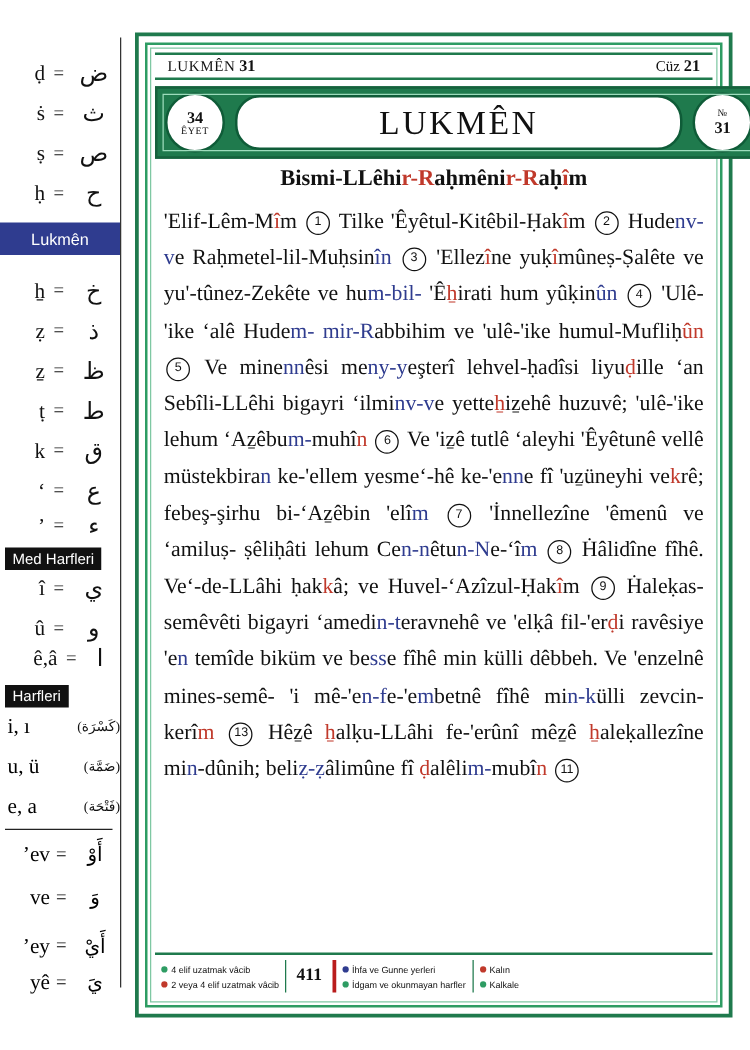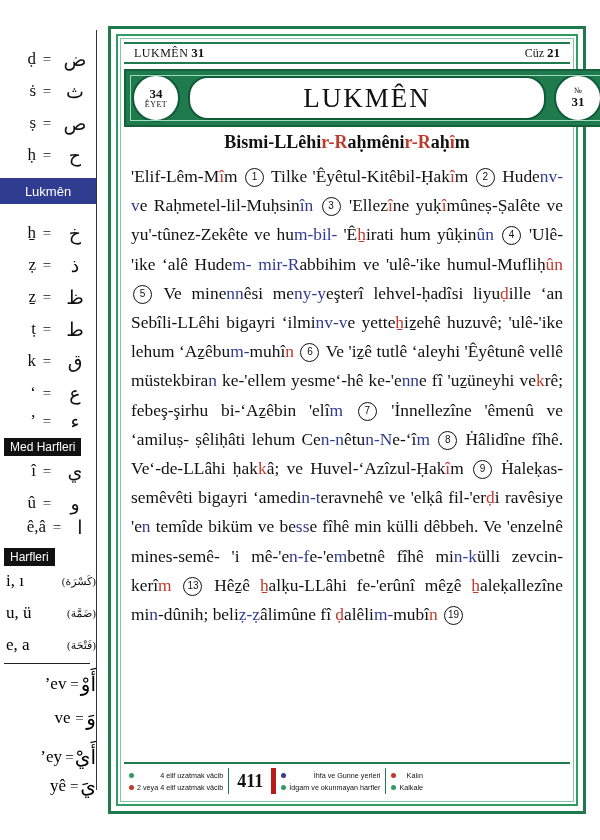--- a/index.html
+++ b/index.html
@@ -112,31 +112,30 @@
     width: 96px;
     height: 32px;
     display: flex;
     align-items: center;
     font-size: 17px;
   }
   .ev-row .lat {
     width: 40px;
     text-align: right;
     padding-right: 2px;
-    margin-left: 31px;
   }
   .ev-row .eq {
     width: 14px;
     text-align: center;
     font-size: 15px;
   }
   .ev-row .ar {
     flex: 1;
     text-align: center;
-    font-size: 20px;
+    font-size: 16px;
   }
 
   
   .page-frame {
     position: absolute;
     left: 108px; top: 26px;
     width: 478px;
     height: 788px;
     border: 3px solid #1f7a4d;
     background: #ffffff;
@@ -280,30 +279,30 @@
     color: #111;
   }
   .fcol {
     padding: 0 5px;
     display: flex;
     flex-direction: column;
     justify-content: center;
     height: 26px;
   }
   .fcol.b { border-right: 1px solid #1f7a4d; }
-  .fitem { display: flex; align-items: center; height: 12px; justify-content: space-between; }
+  .fitem { display: flex; align-items: center; height: 12px; }
   .dot {
     width: 5px; height: 5px;
     border-radius: 50%;
     margin-right: 3px;
     flex: 0 0 auto;
   }
   .pagenum {
     font-family: "Liberation Serif", serif;
-    font-size: 18px;
+    font-size: 14px;
     font-weight: bold;
     padding: 0 8px;
   }
 </style>
 </head>
 <body>
 
 <div class="sidebar">
   <div class="sidebar-rule"></div>
 
@@ -487,36 +486,36 @@
     Ḣâlidîne fîhê.
     Ve‘-de-LLâhi ḥak<span class="r">k</span>â; ve Huvel-‘Azîzul-Ḥak<span class="r">î</span>m
     <span class="ayah">9</span>
     Ḣaleḳas-semêvêti bigayri ‘amedi<span class="g">n-t</span>eravnehê ve
     'elḳâ fil-'er<span class="r">ḍ</span>i ravêsiye 'e<span class="g">n</span> temîde biküm ve be<span class="g">ss</span>e
     fîhê min külli dêbbeh. Ve 'enzelnê mines-semê-
     'i mê-'e<span class="g">n-f</span>e-'e<span class="g">m</span>betnê fîhê mi<span class="g">n-k</span>ülli zevcin-kerî<span class="r">m</span>
     <span class="ayah">13</span>
     Hêẕê <span class="r">ẖ</span>alḳu-LLâhi fe-'erûnî mêẕê <span class="r">ẖ</span>aleḳallezîne
     mi<span class="g">n</span>-dûnih; beli<span class="g">ẓ-ẓ</span>âlimûne fî <span class="r">ḍ</span>alêli<span class="g">m-</span>mubî<span class="r">n</span>
-    <span class="ayah">19</span>
+    <span class="ayah">11</span>
   </div>
 
   <div class="footer">
     <div class="fcol b">
       <div class="fitem">
         <span class="dot" style="background:#2e9c63"></span>
         <span>4 elif uzatmak vâcib</span>
       </div>
       <div class="fitem">
         <span class="dot" style="background:#c0392b"></span>
         <span>2 veya 4 elif uzatmak vâcib</span>
       </div>
     </div>
     <div class="pagenum">411</div>
-    <div class="fcol b" style="border-left:5px solid #b91c1c">
+    <div class="fcol b" style="border-left:3px solid #b91c1c">
       <div class="fitem">
         <span class="dot" style="background:#2f3c8f"></span>
         <span>İhfa ve Gunne yerleri</span>
       </div>
       <div class="fitem">
         <span class="dot" style="background:#2e9c63"></span>
         <span>İdgam ve okunmayan harfler</span>
       </div>
     </div>
     <div class="fcol">

